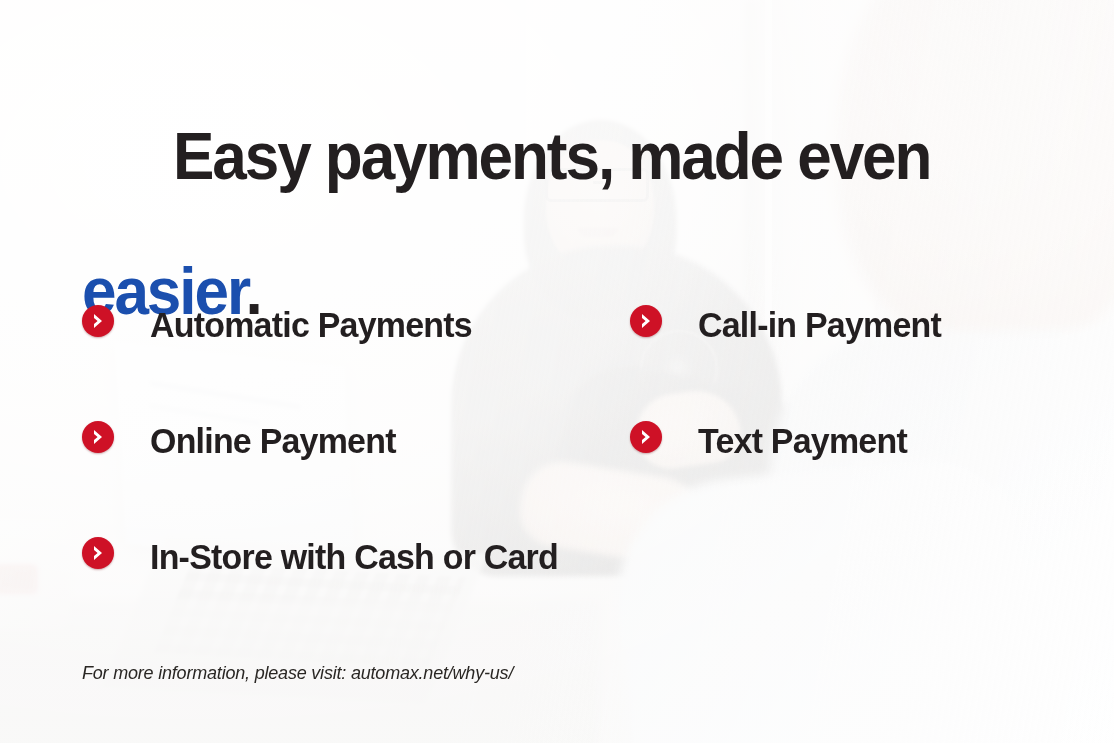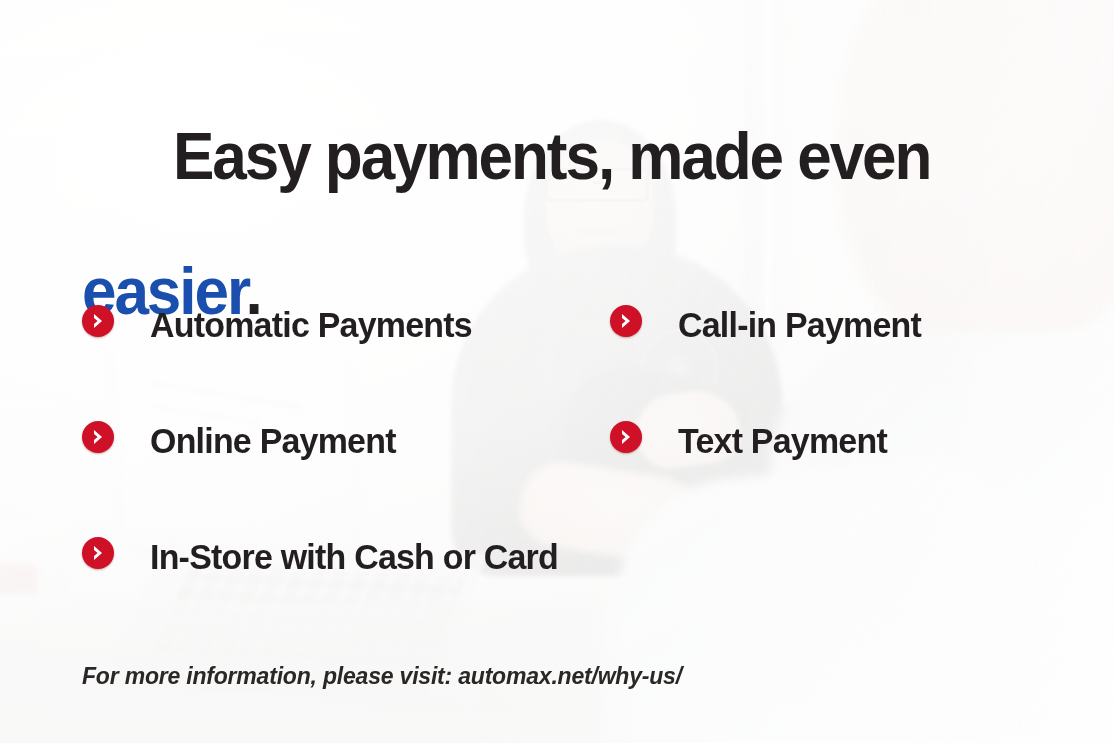--- a/index.html
+++ b/index.html
@@ -235,21 +235,21 @@
   .row{position:relative;height:116px;}
   .row:last-child{height:auto;}
 
   .item{
     position:absolute;
     display:flex;align-items:flex-start;
     gap:36px;
     white-space:nowrap;
   }
   .item.col-left{left:0;}
-  .item.col-right{left:528px;}
+  .item.col-right{left:548px;}
 
   .bullet{
     flex:0 0 auto;
     width:32px;height:32px;border-radius:50%;
     background:#CE1126;
     display:flex;align-items:center;justify-content:center;
     box-shadow:0 1px 2px rgba(120,20,28,.35);
   }
   .bullet svg{display:block;}
 
@@ -260,22 +260,22 @@
     letter-spacing:-.8px;
     color:#231f20;
     transform:scaleX(.97);
     transform-origin:left center;
   }
 
   .footer{
     position:absolute;left:82px;top:663px;
     font-family:"Liberation Sans", sans-serif;
     font-style:italic;
-    font-weight:700;
-    font-size:23px;
+    font-weight:400;
+    font-size:18px;
     letter-spacing:-.2px;
     color:#2a2724;
     white-space:nowrap;
     text-align:center;
   }
 </style>
 </head>
 <body>
 
 <div class="poster">

